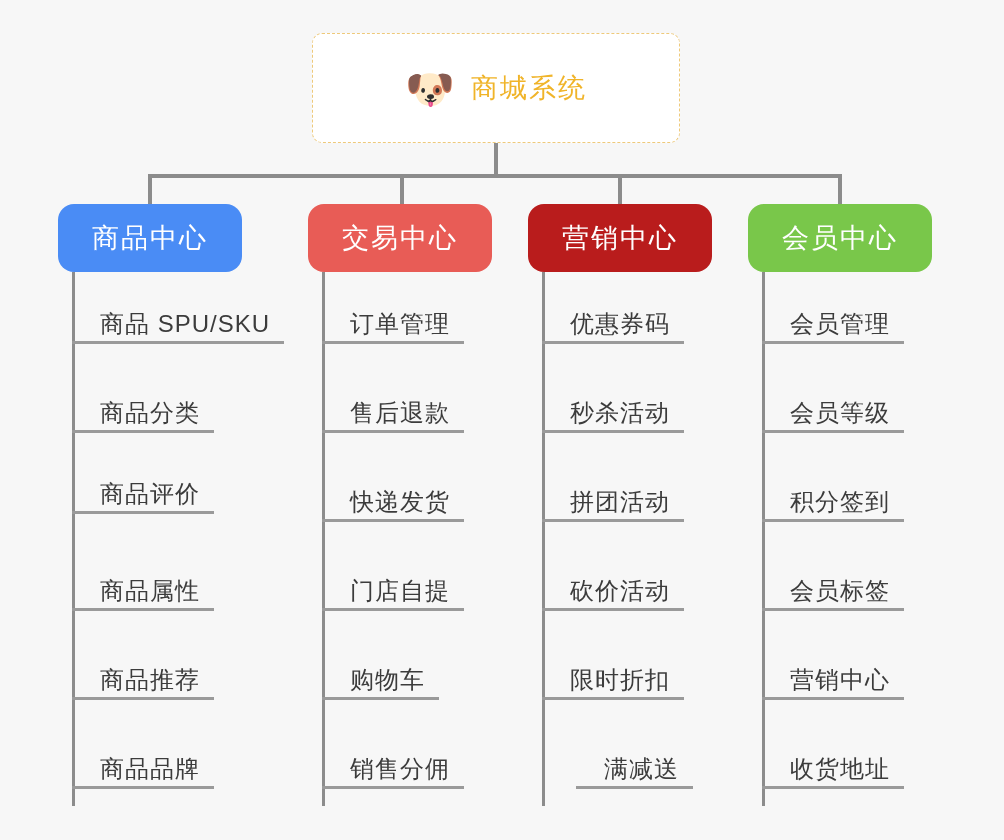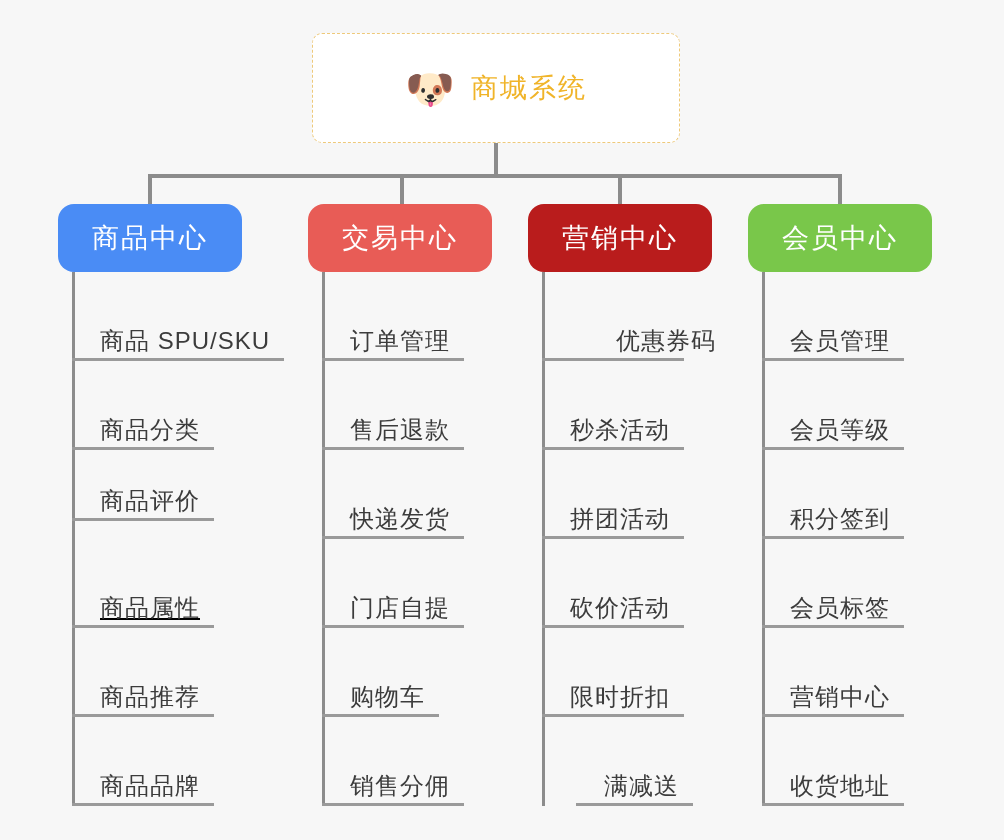--- a/index.html
+++ b/index.html
@@ -83,21 +83,21 @@
     position: absolute;
     width: 3px;
     background: #8c8c8c;
     left: 14px;
     top: 68px;
   }
 
   .leaf {
     position: absolute;
     left: 14px;
-    height: 89px;
+    height: 72px;
     display: flex;
     align-items: flex-end;
     box-sizing: border-box;
   }
   .leaf-line {
     position: absolute;
     left: 0;
     bottom: 0;
     height: 3px;
     background: #9a9a9a;
@@ -135,25 +135,25 @@
         <div class="branch-header" style="width: 184px; background: rgb(74, 140, 245);">商品中心</div>
         <div class="branch-trunk" style="height: 534px;"></div>
         <div class="leaf" style="top: 68px;">
           <span class="leaf-label">商品 SPU/SKU</span>
           <div class="leaf-line" style="width: 212px;"></div>
         </div>
         <div class="leaf" style="top: 157px;">
           <span class="leaf-label">商品分类</span>
           <div class="leaf-line" style="width: 142px;"></div>
         </div>
-        <div class="leaf" style="top: 228px;">
+        <div class="leaf" style="top: 238px;">
           <span class="leaf-label">商品评价</span>
           <div class="leaf-line" style="width: 142px;"></div>
         </div>
-        <div class="leaf" style="top: 335px; text-decoration: underline;">
+        <div class="leaf" style="top: 335px;">
           <span class="leaf-label">商品属性</span>
           <div class="leaf-line" style="width: 142px;"></div>
         </div>
         <div class="leaf" style="top: 424px;">
           <span class="leaf-label">商品推荐</span>
           <div class="leaf-line" style="width: 142px;"></div>
         </div>
         <div class="leaf" style="top: 513px;">
           <span class="leaf-label">商品品牌</span>
           <div class="leaf-line" style="width: 142px;"></div>
@@ -183,21 +183,21 @@
           <div class="leaf-line" style="width: 117px;"></div>
         </div>
         <div class="leaf" style="top: 513px;">
           <span class="leaf-label">销售分佣</span>
           <div class="leaf-line" style="width: 142px;"></div>
         </div>
       </div>
       <div class="branch" style="left: 528px;">
         <div class="branch-header" style="width: 184px; background: #b91c1c;">营销中心</div>
         <div class="branch-trunk" style="height: 534px;"></div>
-        <div class="leaf" style="top: 68px; padding-left: 46px;">
+        <div class="leaf" style="top: 68px;">
           <span class="leaf-label">优惠券码</span>
           <div class="leaf-line" style="width: 142px;"></div>
         </div>
         <div class="leaf" style="top: 157px;">
           <span class="leaf-label">秒杀活动</span>
           <div class="leaf-line" style="width: 142px;"></div>
         </div>
         <div class="leaf" style="top: 246px;">
           <span class="leaf-label">拼团活动</span>
           <div class="leaf-line" style="width: 142px;"></div>

